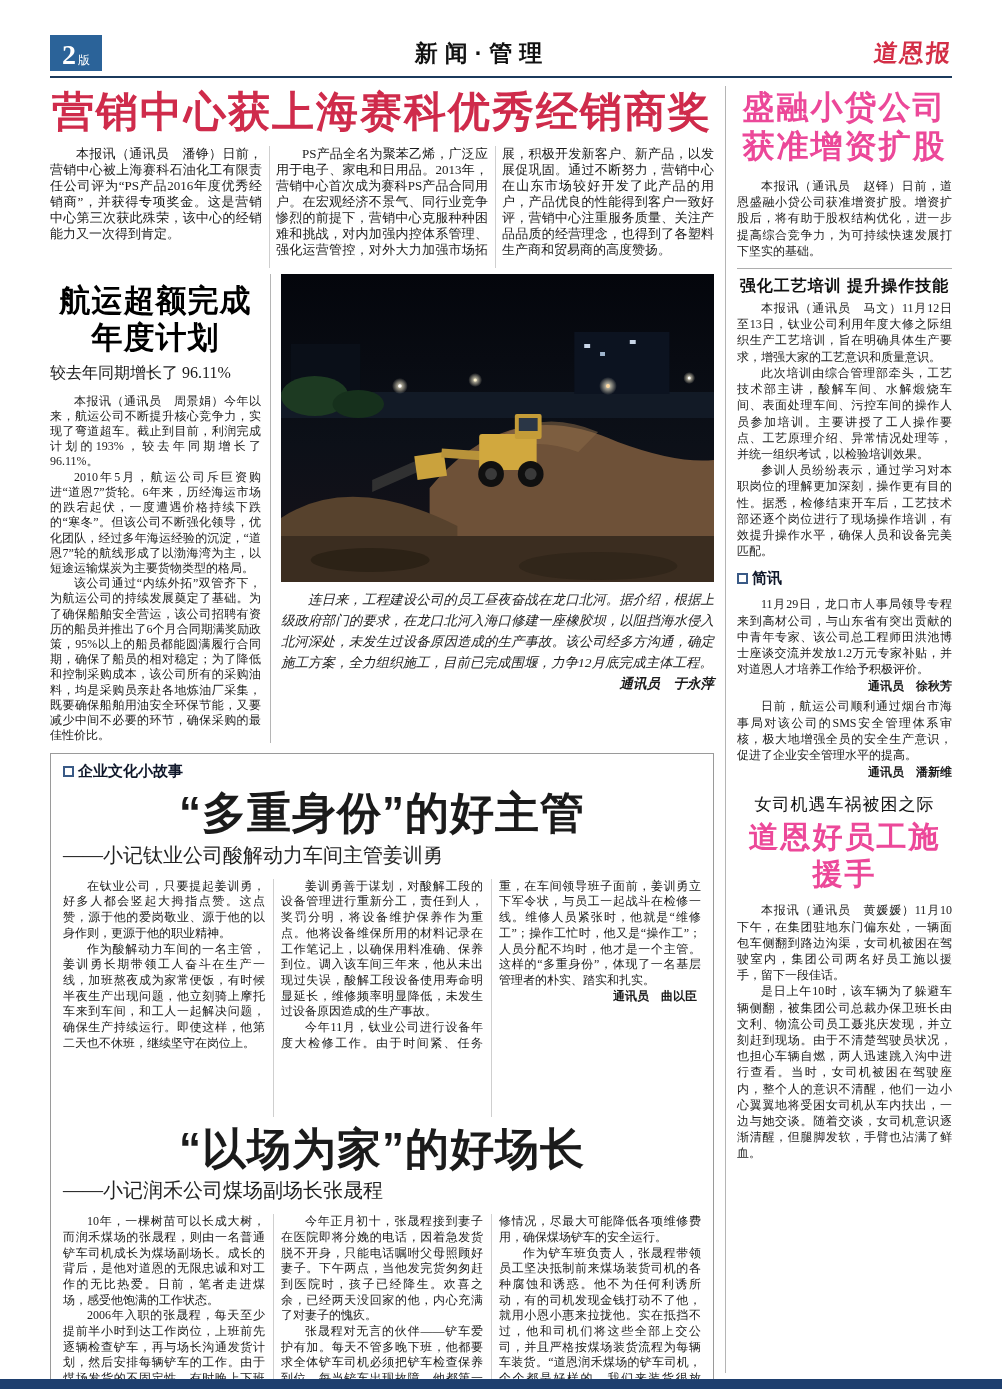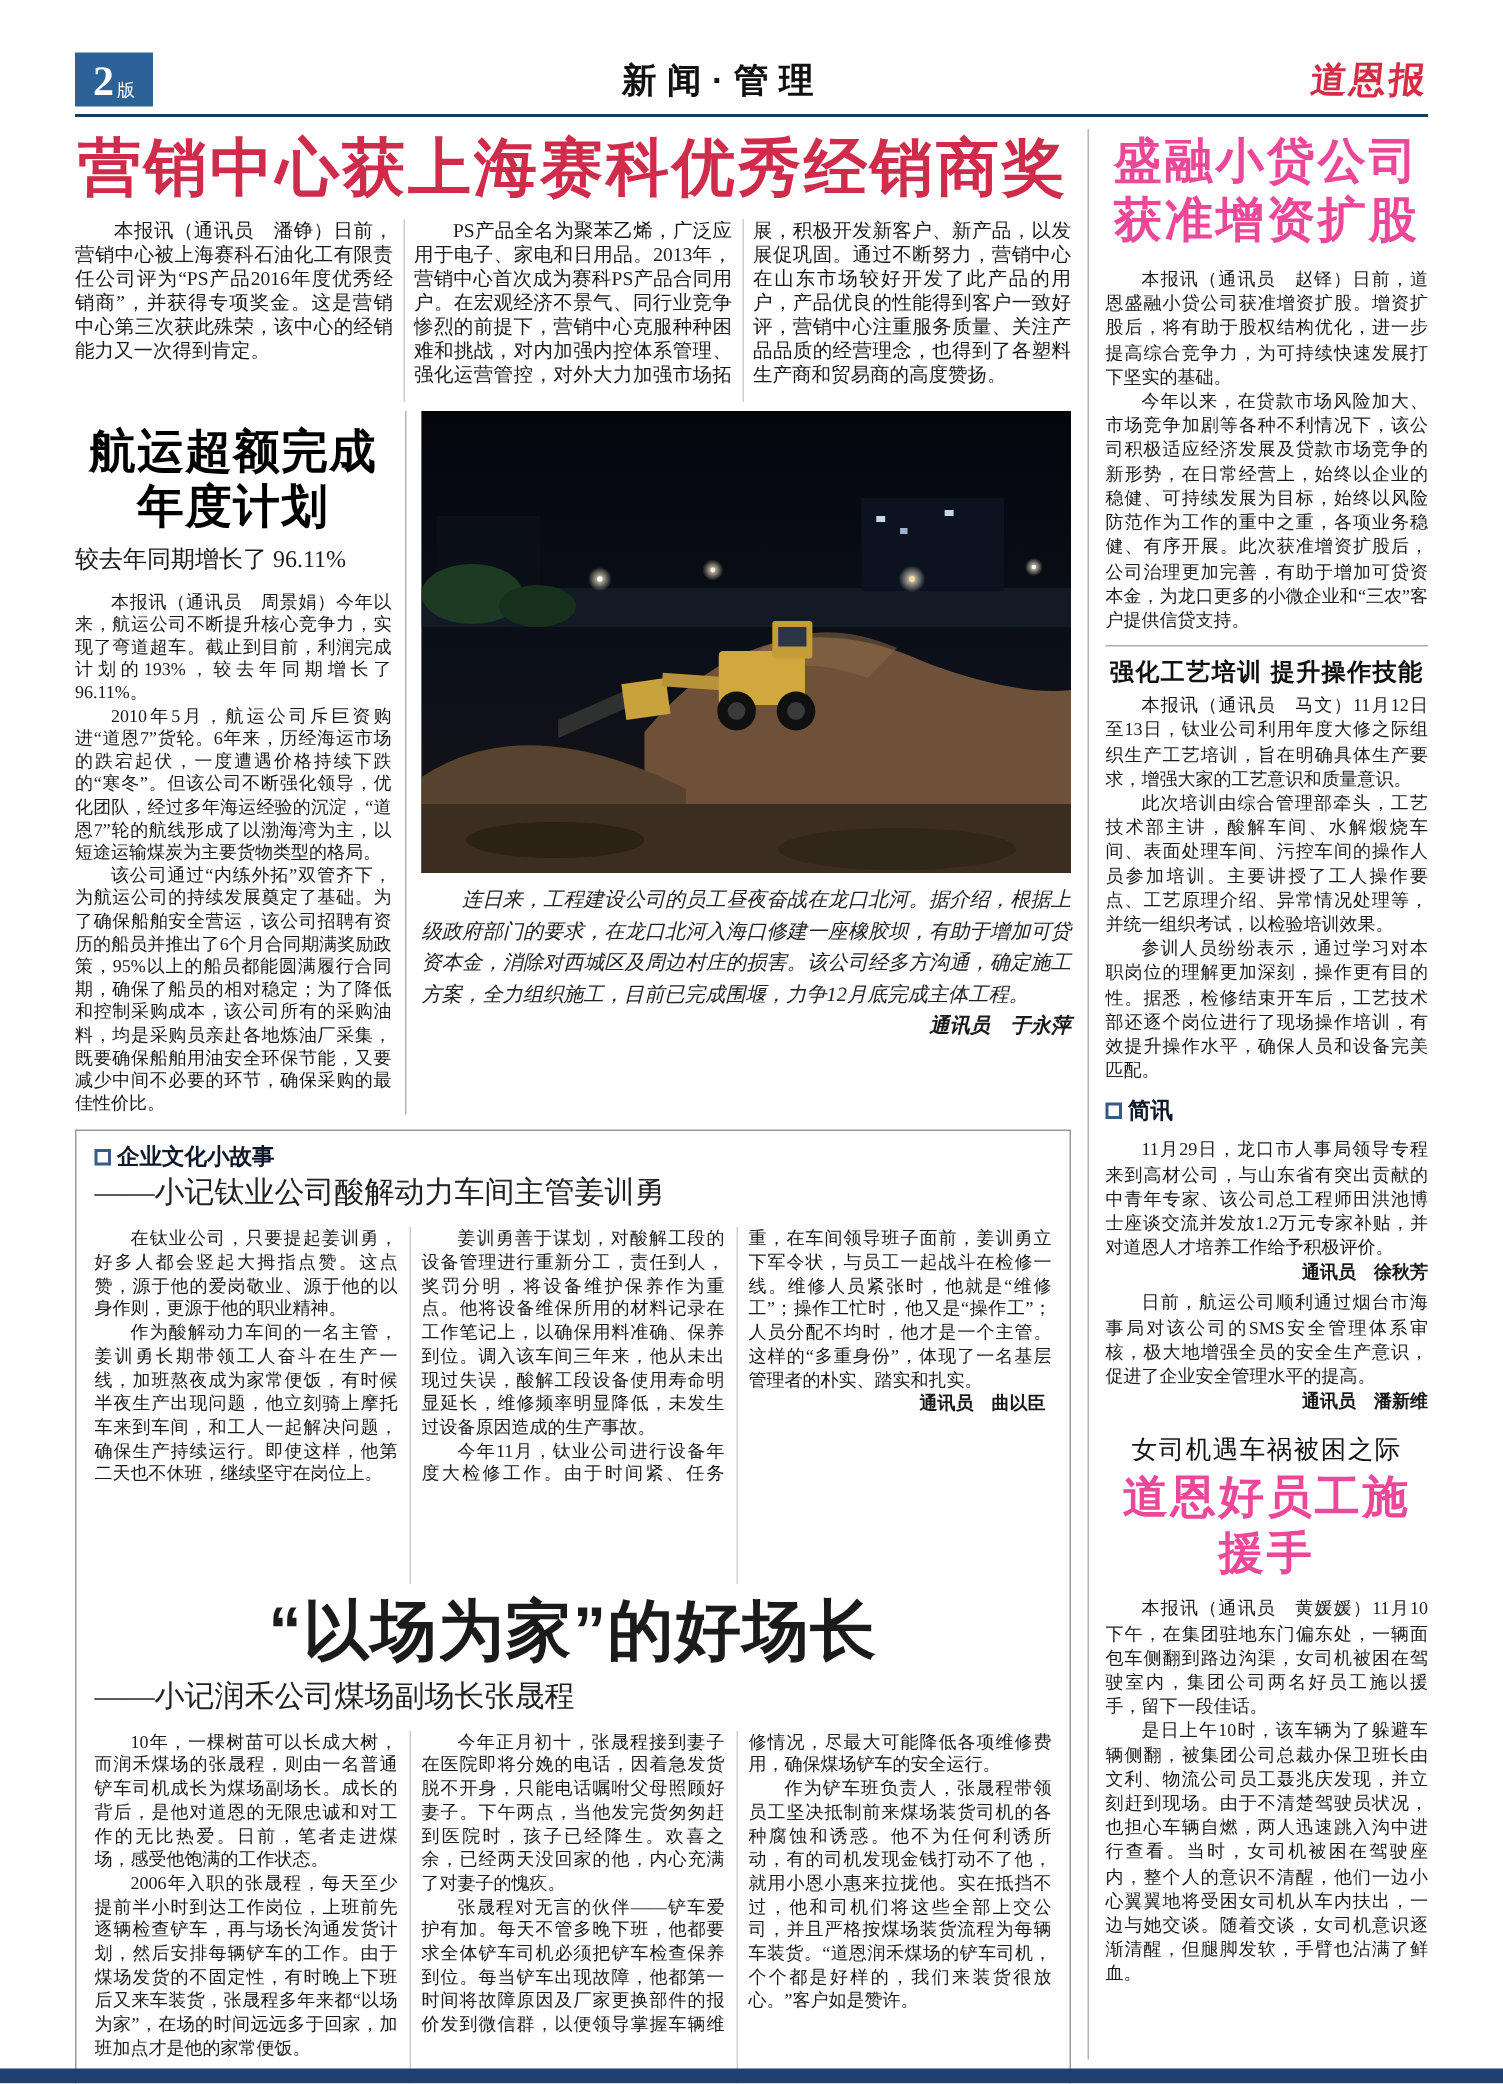--- a/index.html
+++ b/index.html
@@ -155,32 +155,33 @@
             <rect x="236" y="140" width="27" height="25" rx="2" fill="#c49c38"></rect>
             <rect x="240" y="144" width="19" height="13" fill="#2a3646"></rect>
             <circle cx="212" cy="200" r="13" fill="#101010"></circle>
             <circle cx="212" cy="200" r="6" fill="#3a3a3a"></circle>
             <circle cx="252" cy="200" r="13" fill="#101010"></circle>
             <circle cx="252" cy="200" r="6" fill="#3a3a3a"></circle>
             <rect x="0" y="262" width="437" height="46" fill="#3b2d20"></rect>
             <ellipse cx="90" cy="286" rx="60" ry="12" fill="#2c2216"></ellipse>
             <ellipse cx="320" cy="292" rx="80" ry="14" fill="#31261a"></ellipse>
           </svg>
-          <p class="caption">连日来，工程建设公司的员工昼夜奋战在龙口北河。据介绍，根据上级政府部门的要求，在龙口北河入海口修建一座橡胶坝，有助于增加可贷资本金，消除对西城区及周边村庄的损害。该公司经多方沟通，确定施工方案，全力组织施工，目前已完成围堰，力争12月底完成主体工程。</p>
+          <p class="caption">连日来，工程建设公司的员工昼夜奋战在龙口北河。据介绍，根据上级政府部门的要求，在龙口北河入海口修建一座橡胶坝，以阻挡海水侵入北河深处，未发生过设备原因造成的生产事故。该公司经多方沟通，确定施工方案，全力组织施工，目前已完成围堰，力争12月底完成主体工程。</p>
           <p class="caption-byline">通讯员　于永萍</p>
         </div>
       </div>
 
       <div class="culture-box">
         <div class="box-label">
           <span class="sq"></span>
           <span>企业文化小故事</span>
         </div>
 
         <div class="feature">
+          <h2>“多重身份”的好主管</h2>
           <div class="subtitle">——小记钛业公司酸解动力车间主管姜训勇</div>
           <div class="feature-body fb1">
             <p>在钛业公司，只要提起姜训勇，好多人都会竖起大拇指点赞。这点赞，源于他的爱岗敬业、源于他的以身作则，更源于他的职业精神。</p>
             <p>作为酸解动力车间的一名主管，姜训勇长期带领工人奋斗在生产一线，加班熬夜成为家常便饭，有时候半夜生产出现问题，他立刻骑上摩托车来到车间，和工人一起解决问题，确保生产持续运行。即使这样，他第二天也不休班，继续坚守在岗位上。</p>
             <p>姜训勇善于谋划，对酸解工段的设备管理进行重新分工，责任到人，奖罚分明，将设备维护保养作为重点。他将设备维保所用的材料记录在工作笔记上，以确保用料准确、保养到位。调入该车间三年来，他从未出现过失误，酸解工段设备使用寿命明显延长，维修频率明显降低，未发生过设备原因造成的生产事故。</p>
             <p>今年11月，钛业公司进行设备年度大检修工作。由于时间紧、任务重，在车间领导班子面前，姜训勇立下军令状，与员工一起战斗在检修一线。维修人员紧张时，他就是“维修工”；操作工忙时，他又是“操作工”；人员分配不均时，他才是一个主管。这样的“多重身份”，体现了一名基层管理者的朴实、踏实和扎实。</p>
             <p class="byline">通讯员　曲以臣</p>
           </div>
         </div>
 
@@ -199,21 +200,20 @@
       </div>
     </div>
 
     <div class="v-rule"></div>
 
     <div class="right-area">
 
       <div class="loan">
         <h2 class="rhead"><span>盛融小贷公司</span><br><span>获准增资扩股</span></h2>
         <p class="body">本报讯（通讯员　赵铎）日前，道恩盛融小贷公司获准增资扩股。增资扩股后，将有助于股权结构优化，进一步提高综合竞争力，为可持续快速发展打下坚实的基础。</p>
-        <p class="body">今年以来，在贷款市场风险加大、市场竞争加剧等各种不利情况下，该公司积极适应经济发展及贷款市场竞争的新形势，在日常经营上，始终以企业的稳健、可持续发展为目标，始终以风险防范作为工作的重中之重，各项业务稳健、有序开展。此次获准增资扩股后，公司治理更加完善，有助于增加可贷资本金，为龙口更多的小微企业和“三农”客户提供信贷支持。</p>
       </div>
 
       <div class="rdivider"></div>
 
       <div class="titanium">
         <div class="kicker">强化工艺培训 提升操作技能</div>
         <p class="body">本报讯（通讯员　马文）11月12日至13日，钛业公司利用年度大修之际组织生产工艺培训，旨在明确具体生产要求，增强大家的工艺意识和质量意识。</p>
         <p class="body">此次培训由综合管理部牵头，工艺技术部主讲，酸解车间、水解煅烧车间、表面处理车间、污控车间的操作人员参加培训。主要讲授了工人操作要点、工艺原理介绍、异常情况处理等，并统一组织考试，以检验培训效果。</p>
         <p class="body">参训人员纷纷表示，通过学习对本职岗位的理解更加深刻，操作更有目的性。据悉，检修结束开车后，工艺技术部还逐个岗位进行了现场操作培训，有效提升操作水平，确保人员和设备完美匹配。</p>
       </div>

